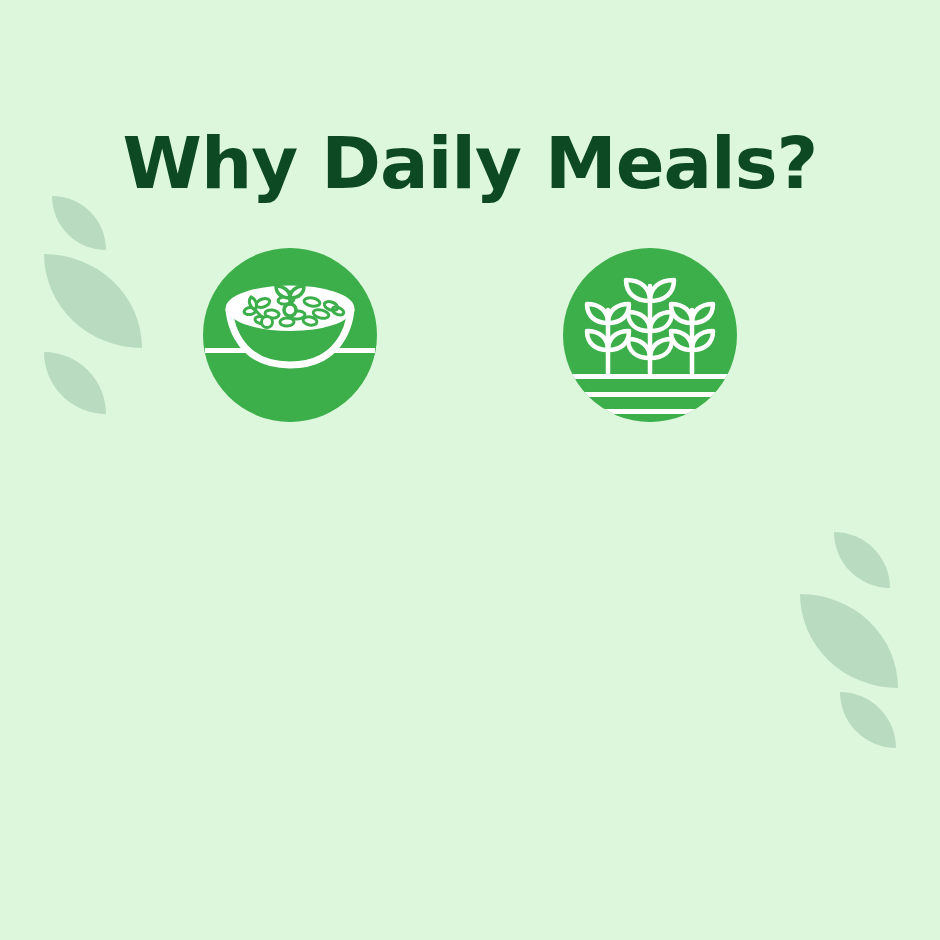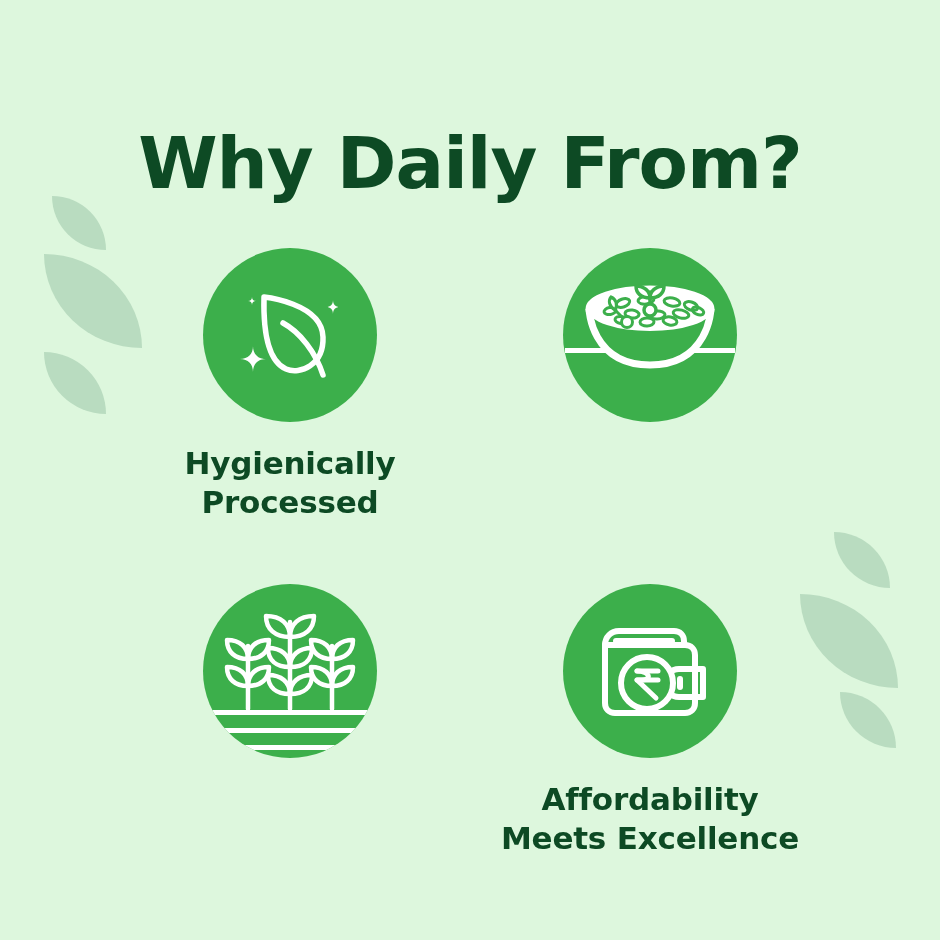--- a/index.html
+++ b/index.html
@@ -107,41 +107,24 @@
     <span class="leaf-shape p2"></span>
     <span class="leaf-shape p3"></span>
   </div>
 
   <div class="deco deco-right">
     <span class="leaf-shape p1"></span>
     <span class="leaf-shape p2"></span>
     <span class="leaf-shape p3"></span>
   </div>
 
-  <h1 class="title">Why Daily From?</h1>
+  <h1 class="title">Why Daily Meals?</h1>
 
   <div class="grid">
 
-    <div class="feature">
-      <div class="icon-circle">
-        <svg width="120" height="120" viewBox="0 0 120 120">
-          <g fill="none" stroke="#ffffff" stroke-width="5.5" stroke-linecap="round" stroke-linejoin="round">
-            <path d="M34 22 C34 22 92 28 93 62 C94 90 70 100 56 94 C40 87 33 62 34 22 Z"></path>
-            <path d="M53 48 C70 57 86 78 93 100"></path>
-          </g>
-          <g fill="#ffffff">
-            <path d="M18 26 C20.4 26 22 24.4 22 22 C22 24.4 23.6 26 26 26 C23.6 26 22 27.6 22 30 C22 27.6 20.4 26 18 26 Z"></path>
-            <path d="M96 32 C100.4 32 103 29.4 103 25 C103 29.4 105.6 32 110 32 C105.6 32 103 34.6 103 39 C103 34.6 100.4 32 96 32 Z"></path>
-            <path d="M10 84 C18 84 23 79 23 71 C23 79 28 84 36 84 C28 84 23 89 23 97 C23 89 18 84 10 84 Z"></path>
-          </g>
-        </svg>
-      </div>
-      <div class="feature-label">Hygienically
-Processed</div>
-    </div>
 
     <div class="feature">
       <div class="icon-circle">
         <svg width="174" height="174" viewBox="0 0 174 174">
 
           <ellipse cx="87" cy="61" rx="62" ry="21" fill="#ffffff"></ellipse>
 
           <path d="M25 61 C25 61 27 118 87 118 C147 118 149 61 149 61" fill="#3caf4b" stroke="#ffffff" stroke-width="5"></path>
 
           <ellipse cx="87" cy="61" rx="62" ry="21" fill="none" stroke="#ffffff" stroke-width="5"></ellipse>
@@ -211,40 +194,15 @@
 
           <g fill="#ffffff">
             <rect x="6" y="126" width="162" height="5"></rect>
             <rect x="12" y="144" width="150" height="5"></rect>
             <rect x="24" y="161" width="126" height="5"></rect>
           </g>
         </svg>
       </div>
     </div>
 
-    <div class="feature">
-      <div class="icon-circle">
-        <svg width="120" height="120" viewBox="0 0 120 120">
-          <g fill="none" stroke="#ffffff" stroke-width="6" stroke-linecap="round" stroke-linejoin="round">
-
-            <path d="M15 34 C15 26 21 20 29 20 L84 20 C90 20 94 24 94 30 L94 34"></path>
-            <path d="M26 30 L82 30"></path>
-
-            <path d="M15 34 L15 92 C15 98 19 102 25 102 L95 102 C101 102 105 98 105 92 L105 44 C105 38 101 34 95 34 L15 34"></path>
-
-            <path d="M89 58 L113 58 L113 86 L89 86 C81 86 76 80 76 72 C76 64 81 58 89 58 Z"></path>
-            <path d="M90 68 L90 76"></path>
-          </g>
-
-          <circle cx="57" cy="72" r="26" fill="#3caf4b" stroke="#ffffff" stroke-width="6"></circle>
-          <g fill="none" stroke="#ffffff" stroke-width="5" stroke-linecap="round" stroke-linejoin="round">
-            <path d="M47 60 L68 60"></path>
-            <path d="M47 69 L68 69"></path>
-            <path d="M47 60 C60 60 62 69 52 69 L47 69 L66 87"></path>
-          </g>
-        </svg>
-      </div>
-      <div class="feature-label">Affordability
-Meets Excellence</div>
-    </div>
 
   </div>
 </div>
 
 </body></html>

